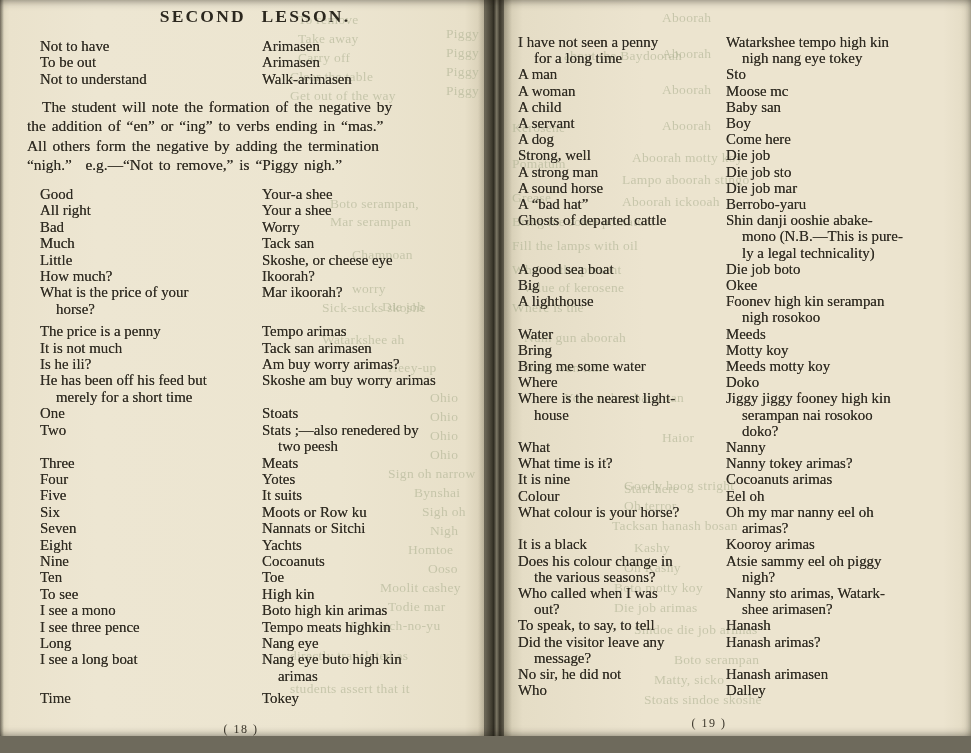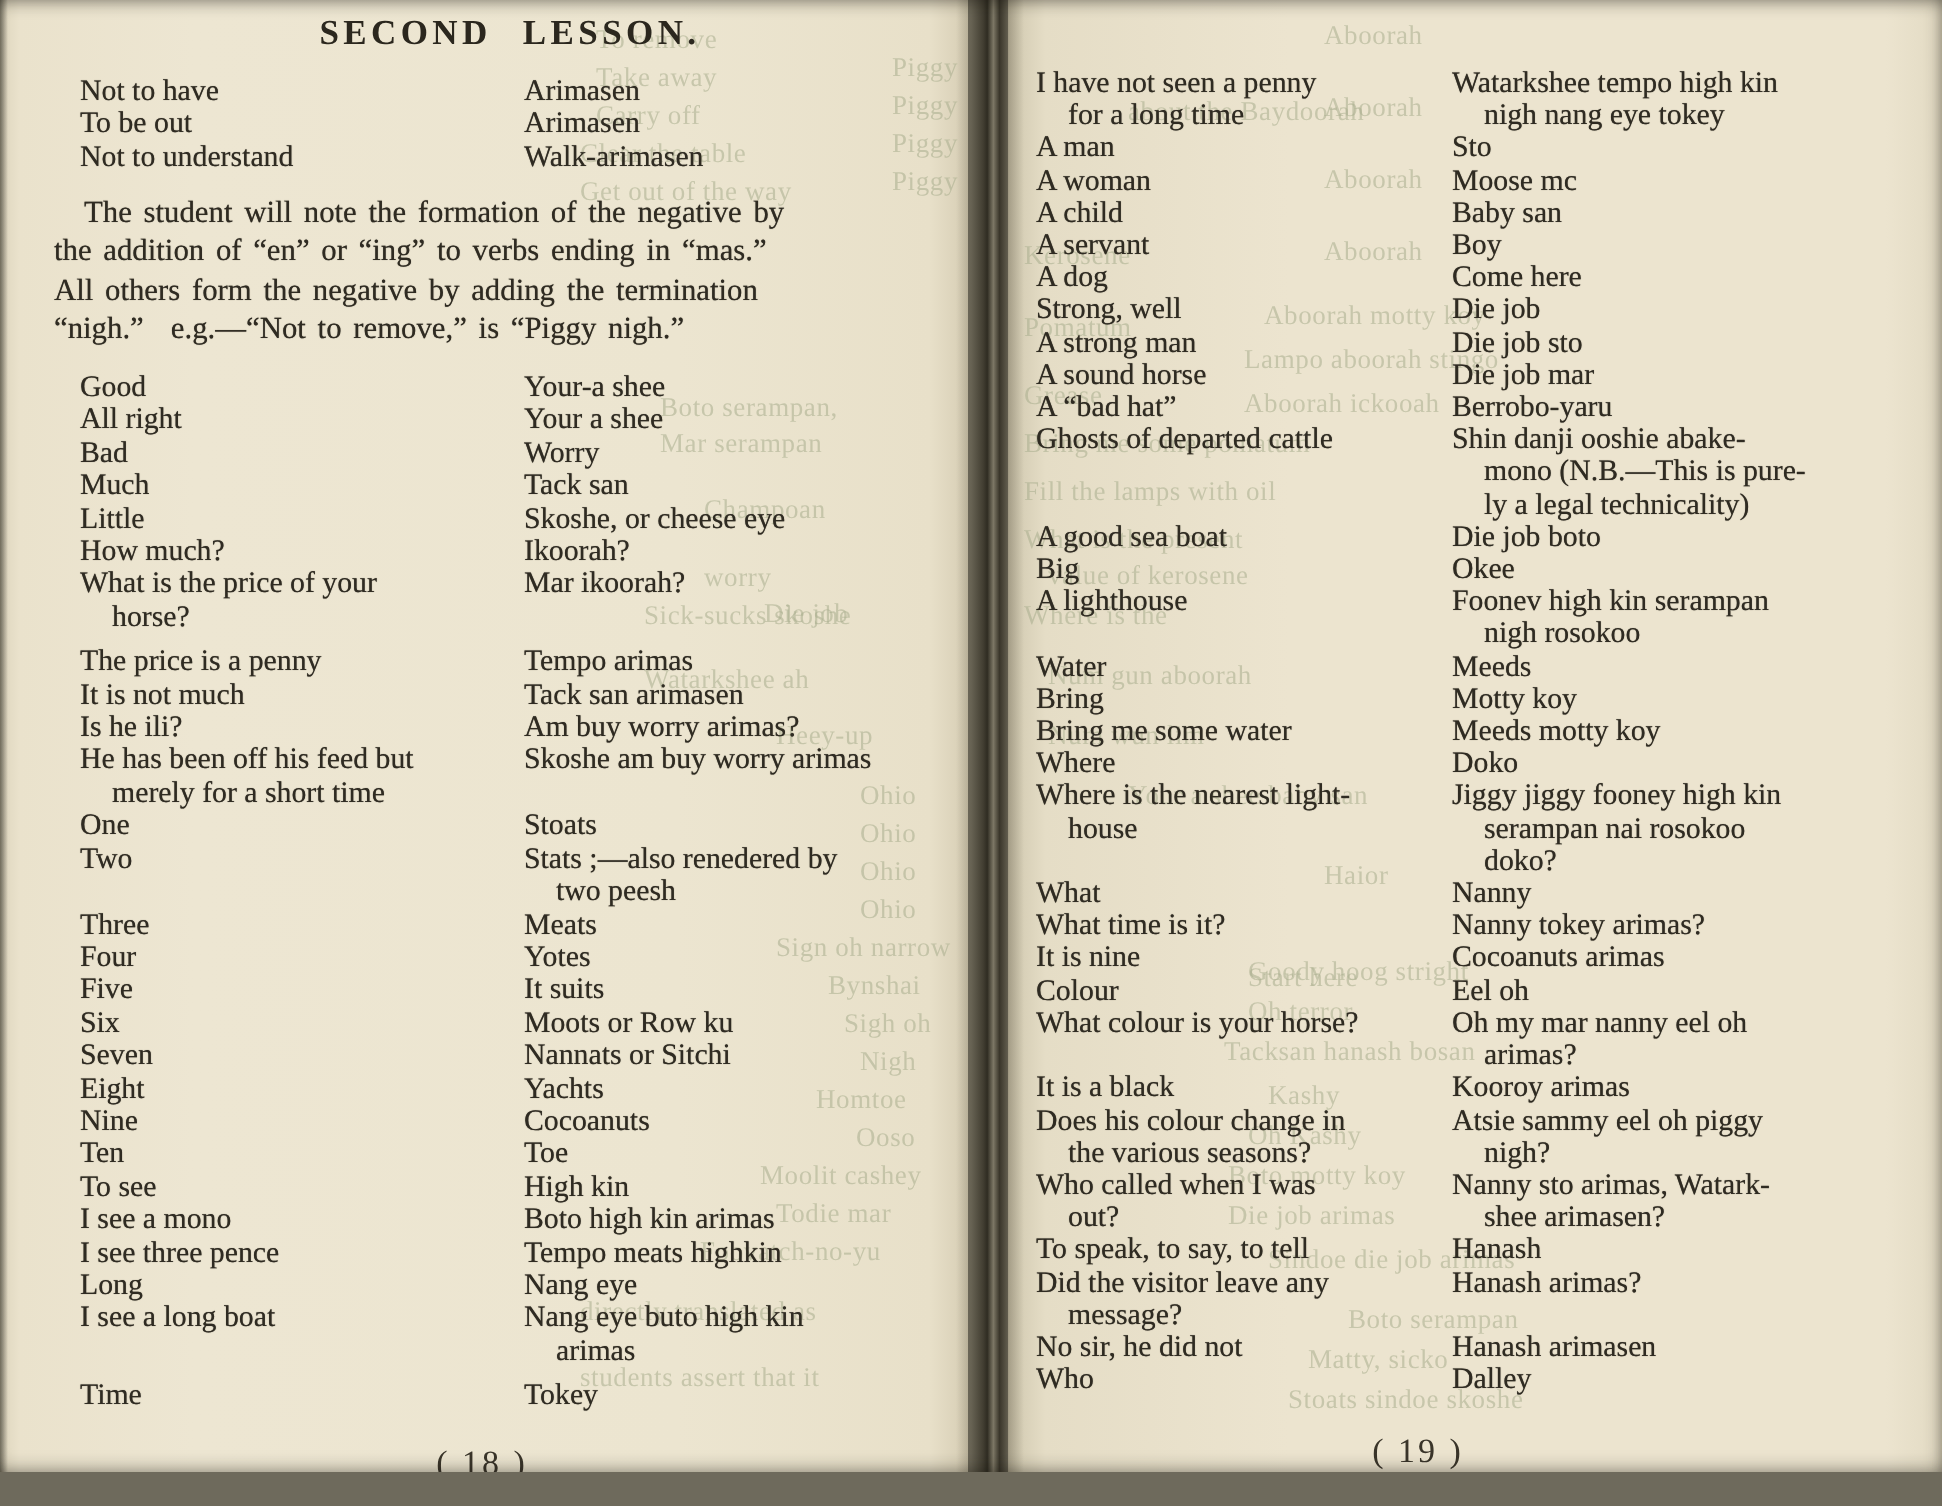--- a/index.html
+++ b/index.html
@@ -56,21 +56,21 @@
   .page-right .en { width:208px; flex:0 0 208px; }
   .tr { flex:1; }
   .gap { height:6px; }
   .para {
     position:absolute; top:97px; left:27px; width:450px;
     font-size:15.4px; line-height:19.3px; white-space:pre-line;
     text-indent:15px; word-spacing:2px;
     text-shadow:0 0 .4px rgba(43,39,30,.75);
   }
   .pageno {
-    position:absolute; font-size:17px; letter-spacing:1.5px;
+    position:absolute; font-size:12px; letter-spacing:1.5px;
     color:#3a352a; text-align:center; width:130px;
   }
   .page-left  .pageno { top:722px; left:176px; }
   .page-right .pageno { top:716px; left:140px; }
   .ghost-layer { position:absolute; inset:0; pointer-events:none; }
   .ghost {
     position:absolute; font-size:13.5px; line-height:15px;
     color:#a9ae8e; opacity:.55; filter:blur(.3px);
     letter-spacing:.3px; white-space:nowrap;
   }

